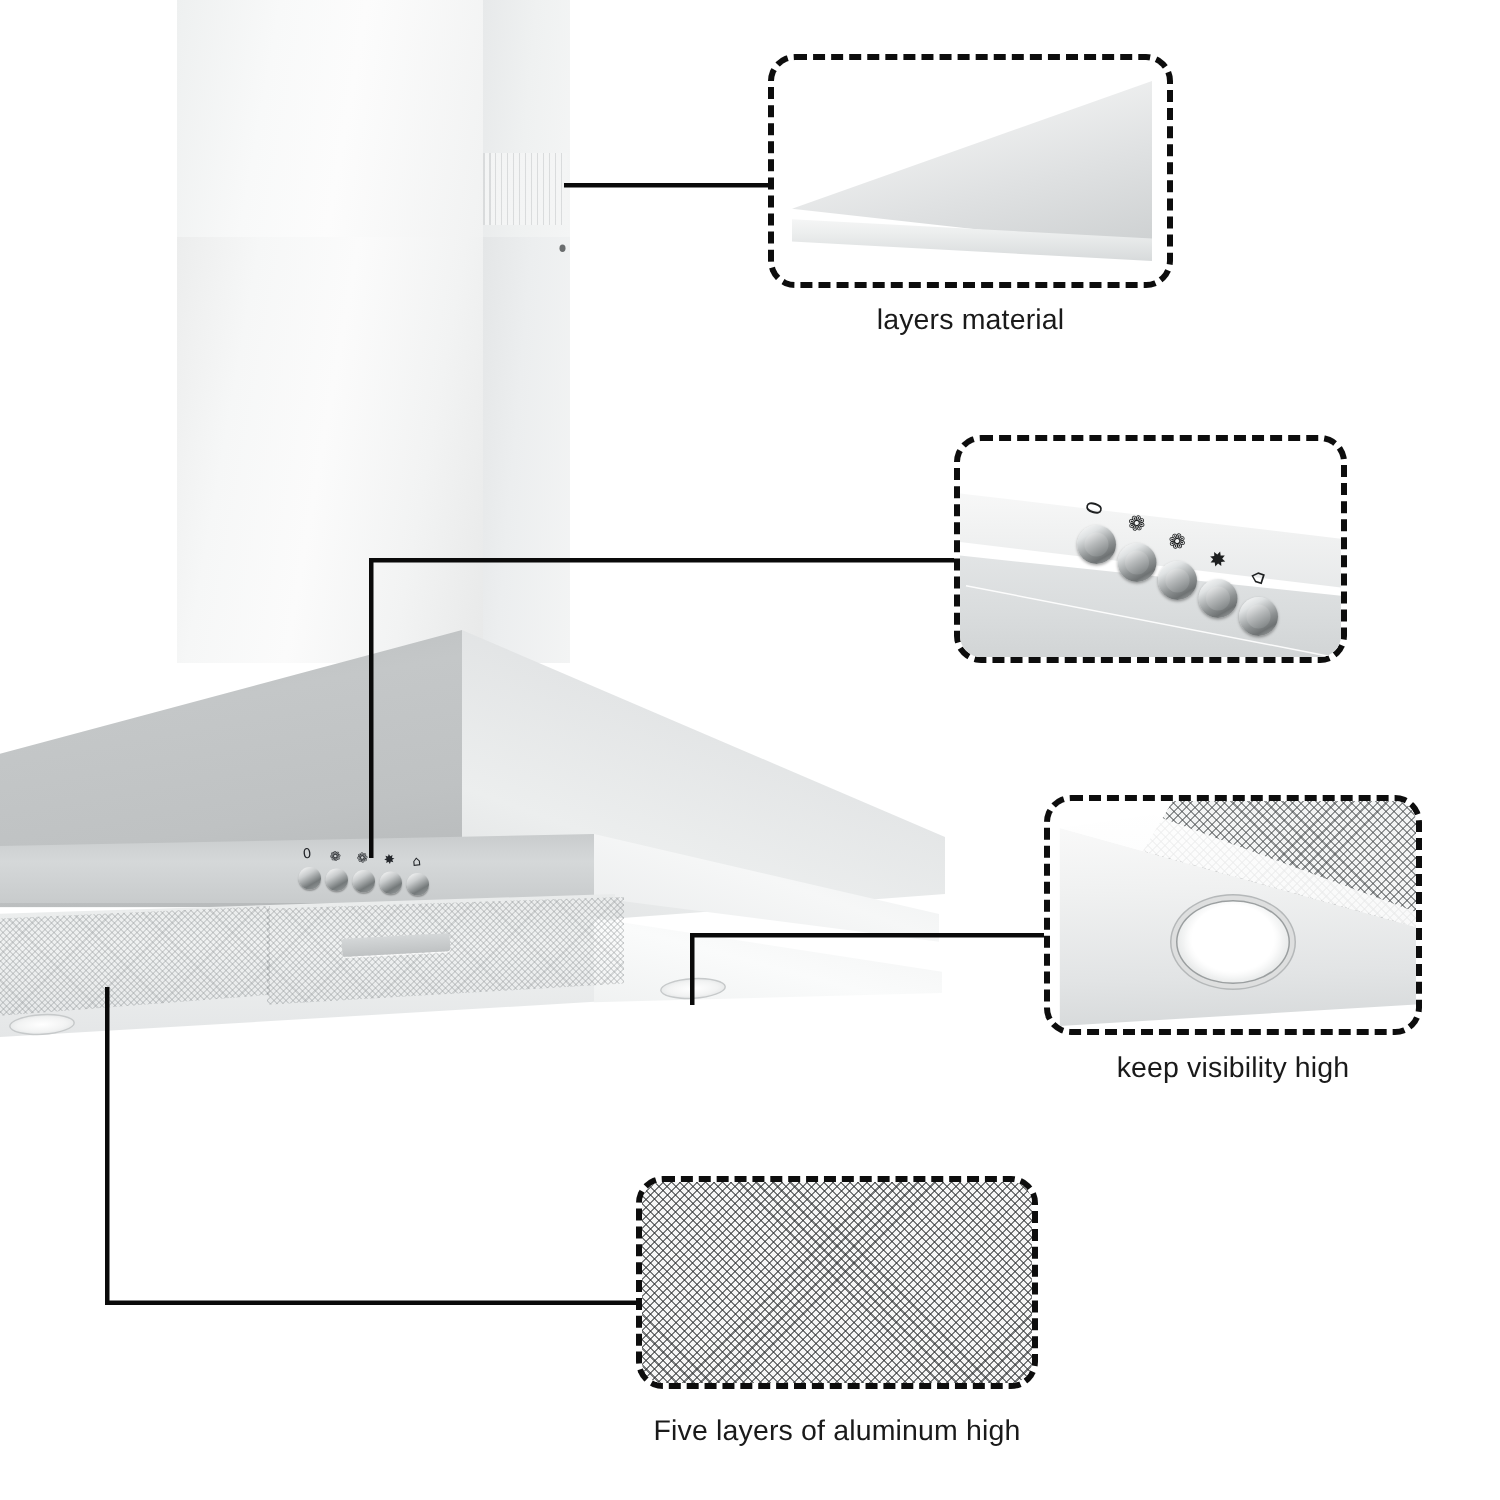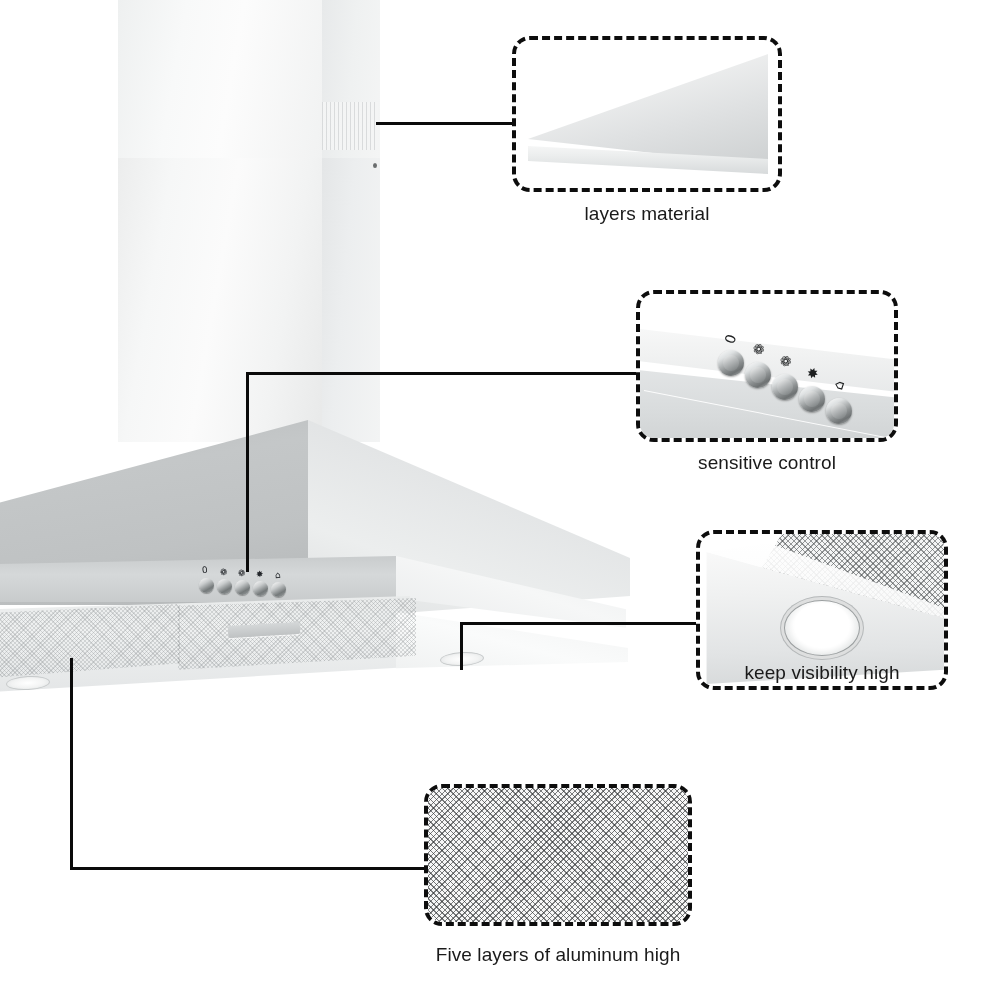--- a/index.html
+++ b/index.html
@@ -414,30 +414,29 @@
       <div class="ctl-glyph" style="left:167px;top:72px;transform:rotate(-72deg);">✸</div>
       <div class="ctl-glyph" style="left:194px;top:84px;transform:rotate(-72deg);">⌂</div>
 
       <div class="ctl-btn" style="left:78px;top:56px;"></div>
       <div class="ctl-btn" style="left:105px;top:68px;"></div>
       <div class="ctl-btn" style="left:132px;top:80px;"></div>
       <div class="ctl-btn" style="left:159px;top:92px;"></div>
       <div class="ctl-btn" style="left:186px;top:104px;"></div>
     </div>
   </div>
-  <div class="callout-label" style="left:636px;top:452px;width:262px;">sensitive control</div>
 
   <div class="callout-box" id="box-light">
     <div class="light-art">
       <div class="light-mesh"></div>
       <div class="light-bar"></div>
       <div class="light-bar-top"></div>
       <div class="lamp-ring"></div>
     </div>
   </div>
-  <div class="callout-label" style="left:696px;top:662px;width:252px;">keep visibility high</div>
+  <div class="callout-label" style="left:696px;top:702px;width:252px;">keep visibility high</div>
 
   <div class="callout-box" id="box-mesh">
     <div class="mesh-art"></div>
   </div>
   <div class="callout-label" style="left:380px;top:944px;width:356px;">Five layers of aluminum high</div>
 
 </div>
 
 </body></html>

